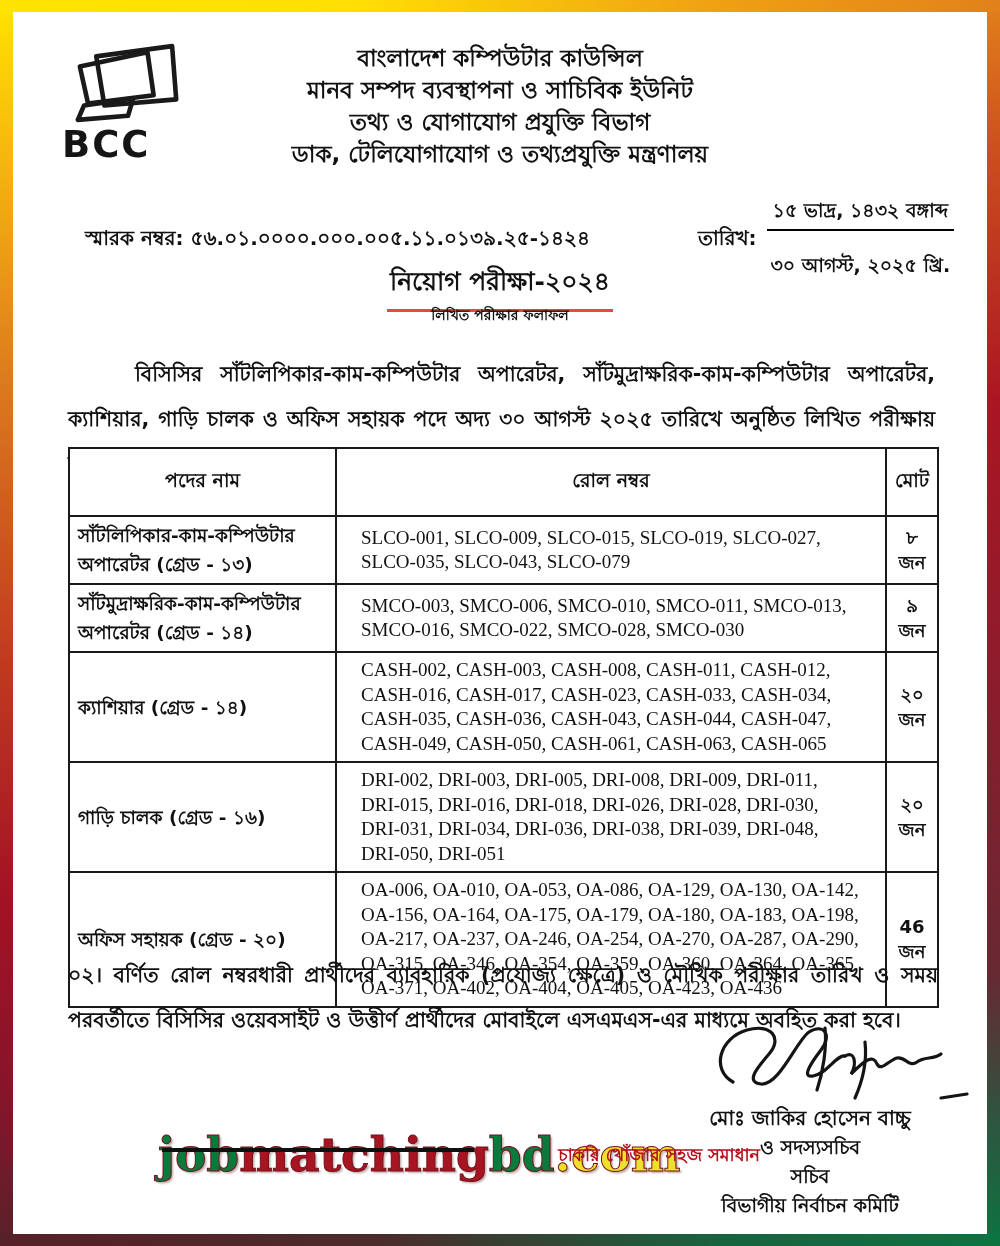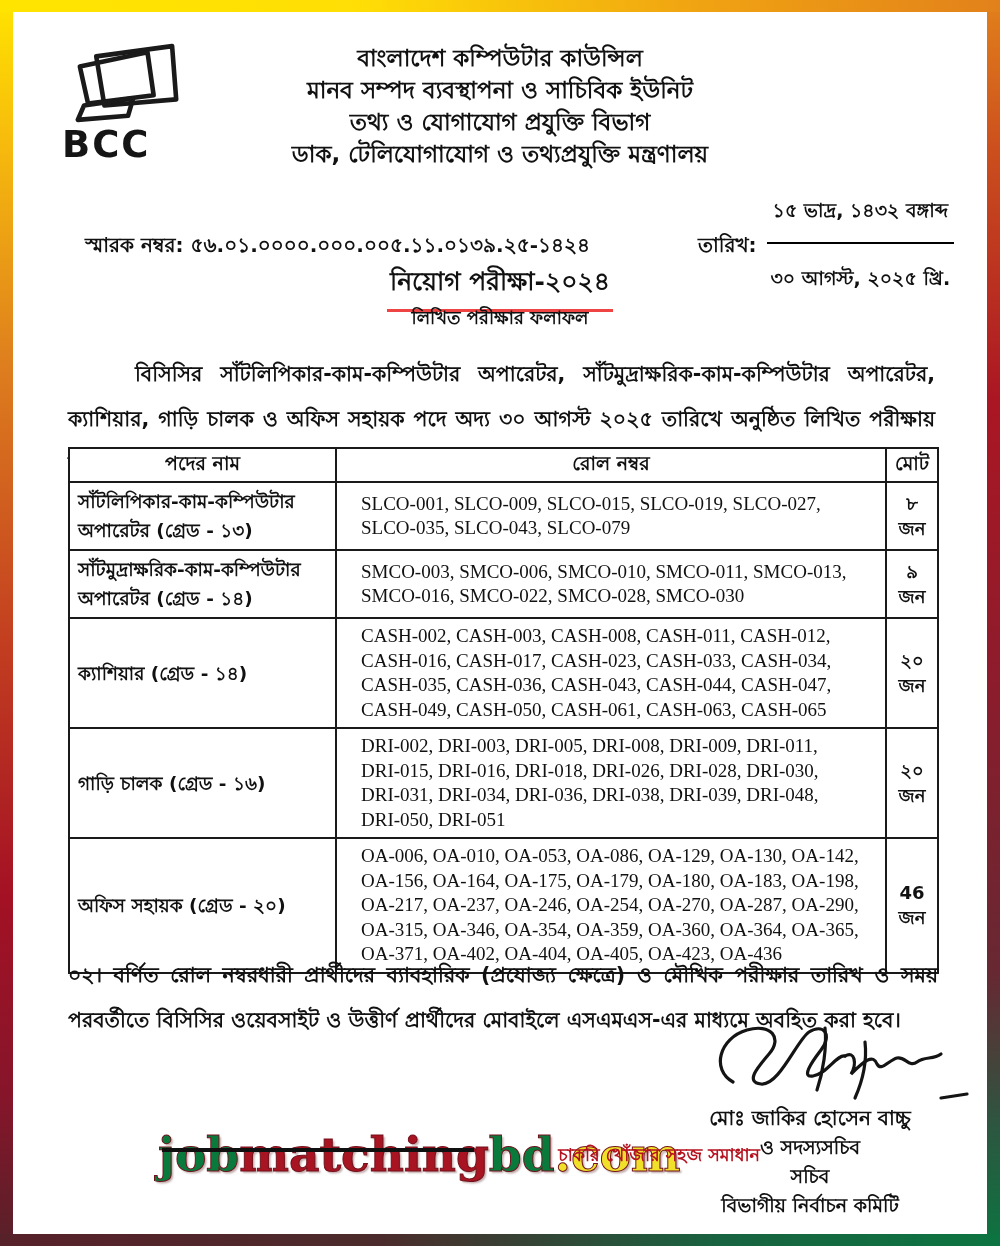--- a/index.html
+++ b/index.html
@@ -27,39 +27,39 @@
 
   
   .org-header{position:absolute;left:160px;right:160px;top:42px;text-align:center;
     font-size:23px;font-weight:700;line-height:32px;}
 
   
   .memo-row{position:absolute;left:85px;right:46px;top:196px;display:flex;
     justify-content:space-between;align-items:center;font-size:20px;font-weight:700;}
   .date-wrap{display:flex;align-items:center;gap:10px;}
   .date-frac{display:flex;flex-direction:column;align-items:center;font-size:19px;}
-  .date-top{padding:0 6px 14px 6px;border-bottom:2.5px solid #000;}
+  .date-top{padding:0 6px 1px 6px;border-bottom:2.5px solid #000;}
   .date-bottom{padding-top:20px;}
 
   
   .doc-title-wrap{position:absolute;left:0;right:0;top:262px;text-align:center;}
   .doc-title{display:inline-block;font-size:25px;font-weight:700;
     border-bottom:3px solid #ef4444;padding:0 3px 4px 3px;}
   .doc-subtitle{position:absolute;left:0;right:0;top:304px;text-align:center;
-    font-size:18px;font-weight:700;}
+    font-size:14px;font-weight:700;}
 
   
   .intro{position:absolute;left:68px;width:867px;top:352px;font-size:20.5px;
     font-weight:600;line-height:45px;text-align:justify;text-indent:67px;}
 
   
   table.results{position:absolute;left:68px;top:447px;width:869px;
     border-collapse:collapse;table-layout:fixed;background:#fff;}
   table.results th,table.results td{border:2.2px solid #1a1a1a;vertical-align:middle;}
-  table.results th{font-size:19px;font-weight:700;padding:0 4px;height:26px;}
+  table.results th{font-size:19px;font-weight:700;padding:17px 4px;height:26px;}
   td.post{font-size:18.5px;font-weight:600;padding:4px 6px 4px 8px;line-height:29px;text-align:left;}
   td.rolls{font-family:"Liberation Serif","DejaVu Serif",serif;font-size:19px;
     line-height:24.5px;padding:5px 24px;text-align:left;}
   td.total{text-align:center;font-size:18px;font-weight:600;line-height:25px;padding:2px;}
 
   
   .note{position:absolute;left:68px;width:870px;top:953px;font-size:20.5px;
     font-weight:600;line-height:45px;text-align:justify;}
 
   

